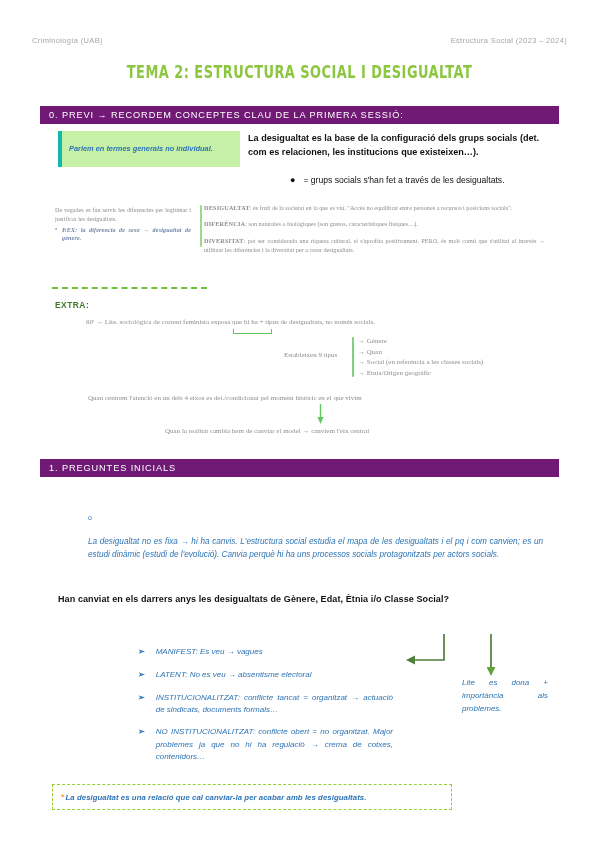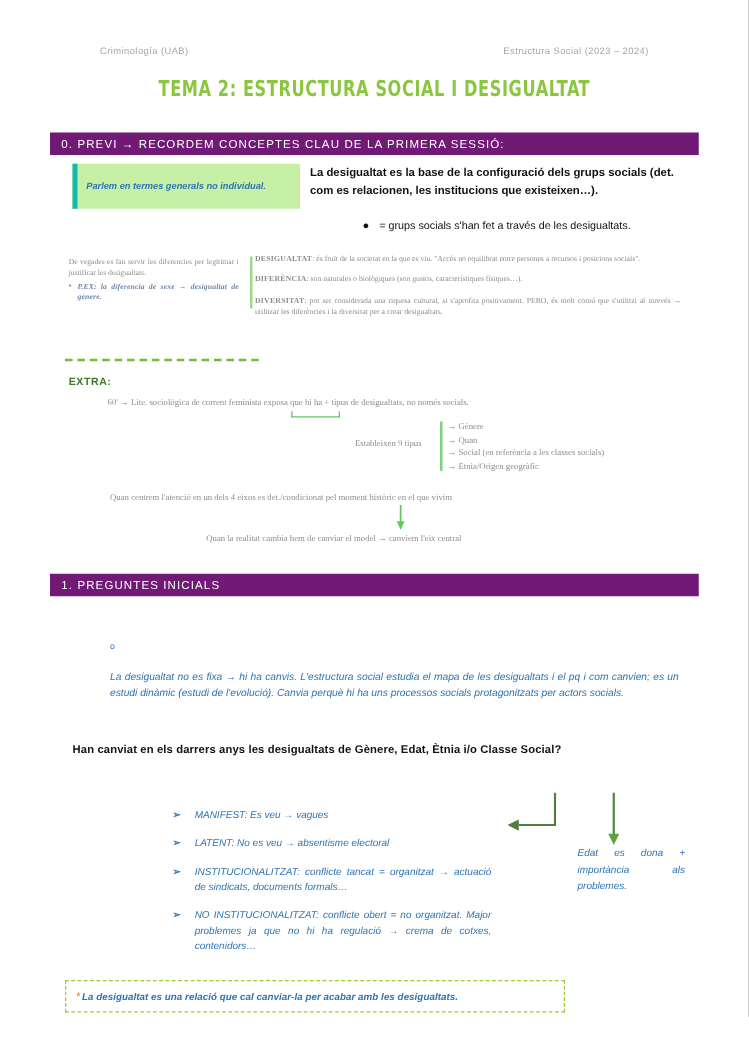--- a/index.html
+++ b/index.html
@@ -18,21 +18,21 @@
     box-sizing: border-box;
   }
 
   
   .runhead {
     position: absolute;
     top: 33px;
     left: 0;
     right: 0;
     height: 14px;
-    padding: 0 80px;
+    padding: 0 32px;
     box-sizing: border-box;
     display: flex;
     justify-content: space-between;
     align-items: center;
     font-size: 7.5px;
     color: #a6a6a6;
     letter-spacing: 0.35px;
     font-family: "Liberation Sans", sans-serif;
   }
 
@@ -485,20 +485,20 @@
     </svg>
   </div>
 
   <div class="down-arrow">
     <svg width="14" height="42" viewBox="0 0 14 42">
       <line x1="7" y1="0" x2="7" y2="34" stroke="#4F7F3B" stroke-width="1.7"></line>
       <polygon points="7,42 2.6,33 11.4,33" fill="#5FA33F"></polygon>
     </svg>
   </div>
 
-  <div class="side-note">Edat es dona + importància als problemes.</div>
+  <div class="side-note">Lite es dona + importància als problemes.</div>
 
   <div class="bottom-box">
     <span class="star">*</span>
     <span class="txt">La desigualtat es una relació que cal canviar-la per acabar amb les desigualtats.</span>
   </div>
 
 </div>
 
 </body></html>

